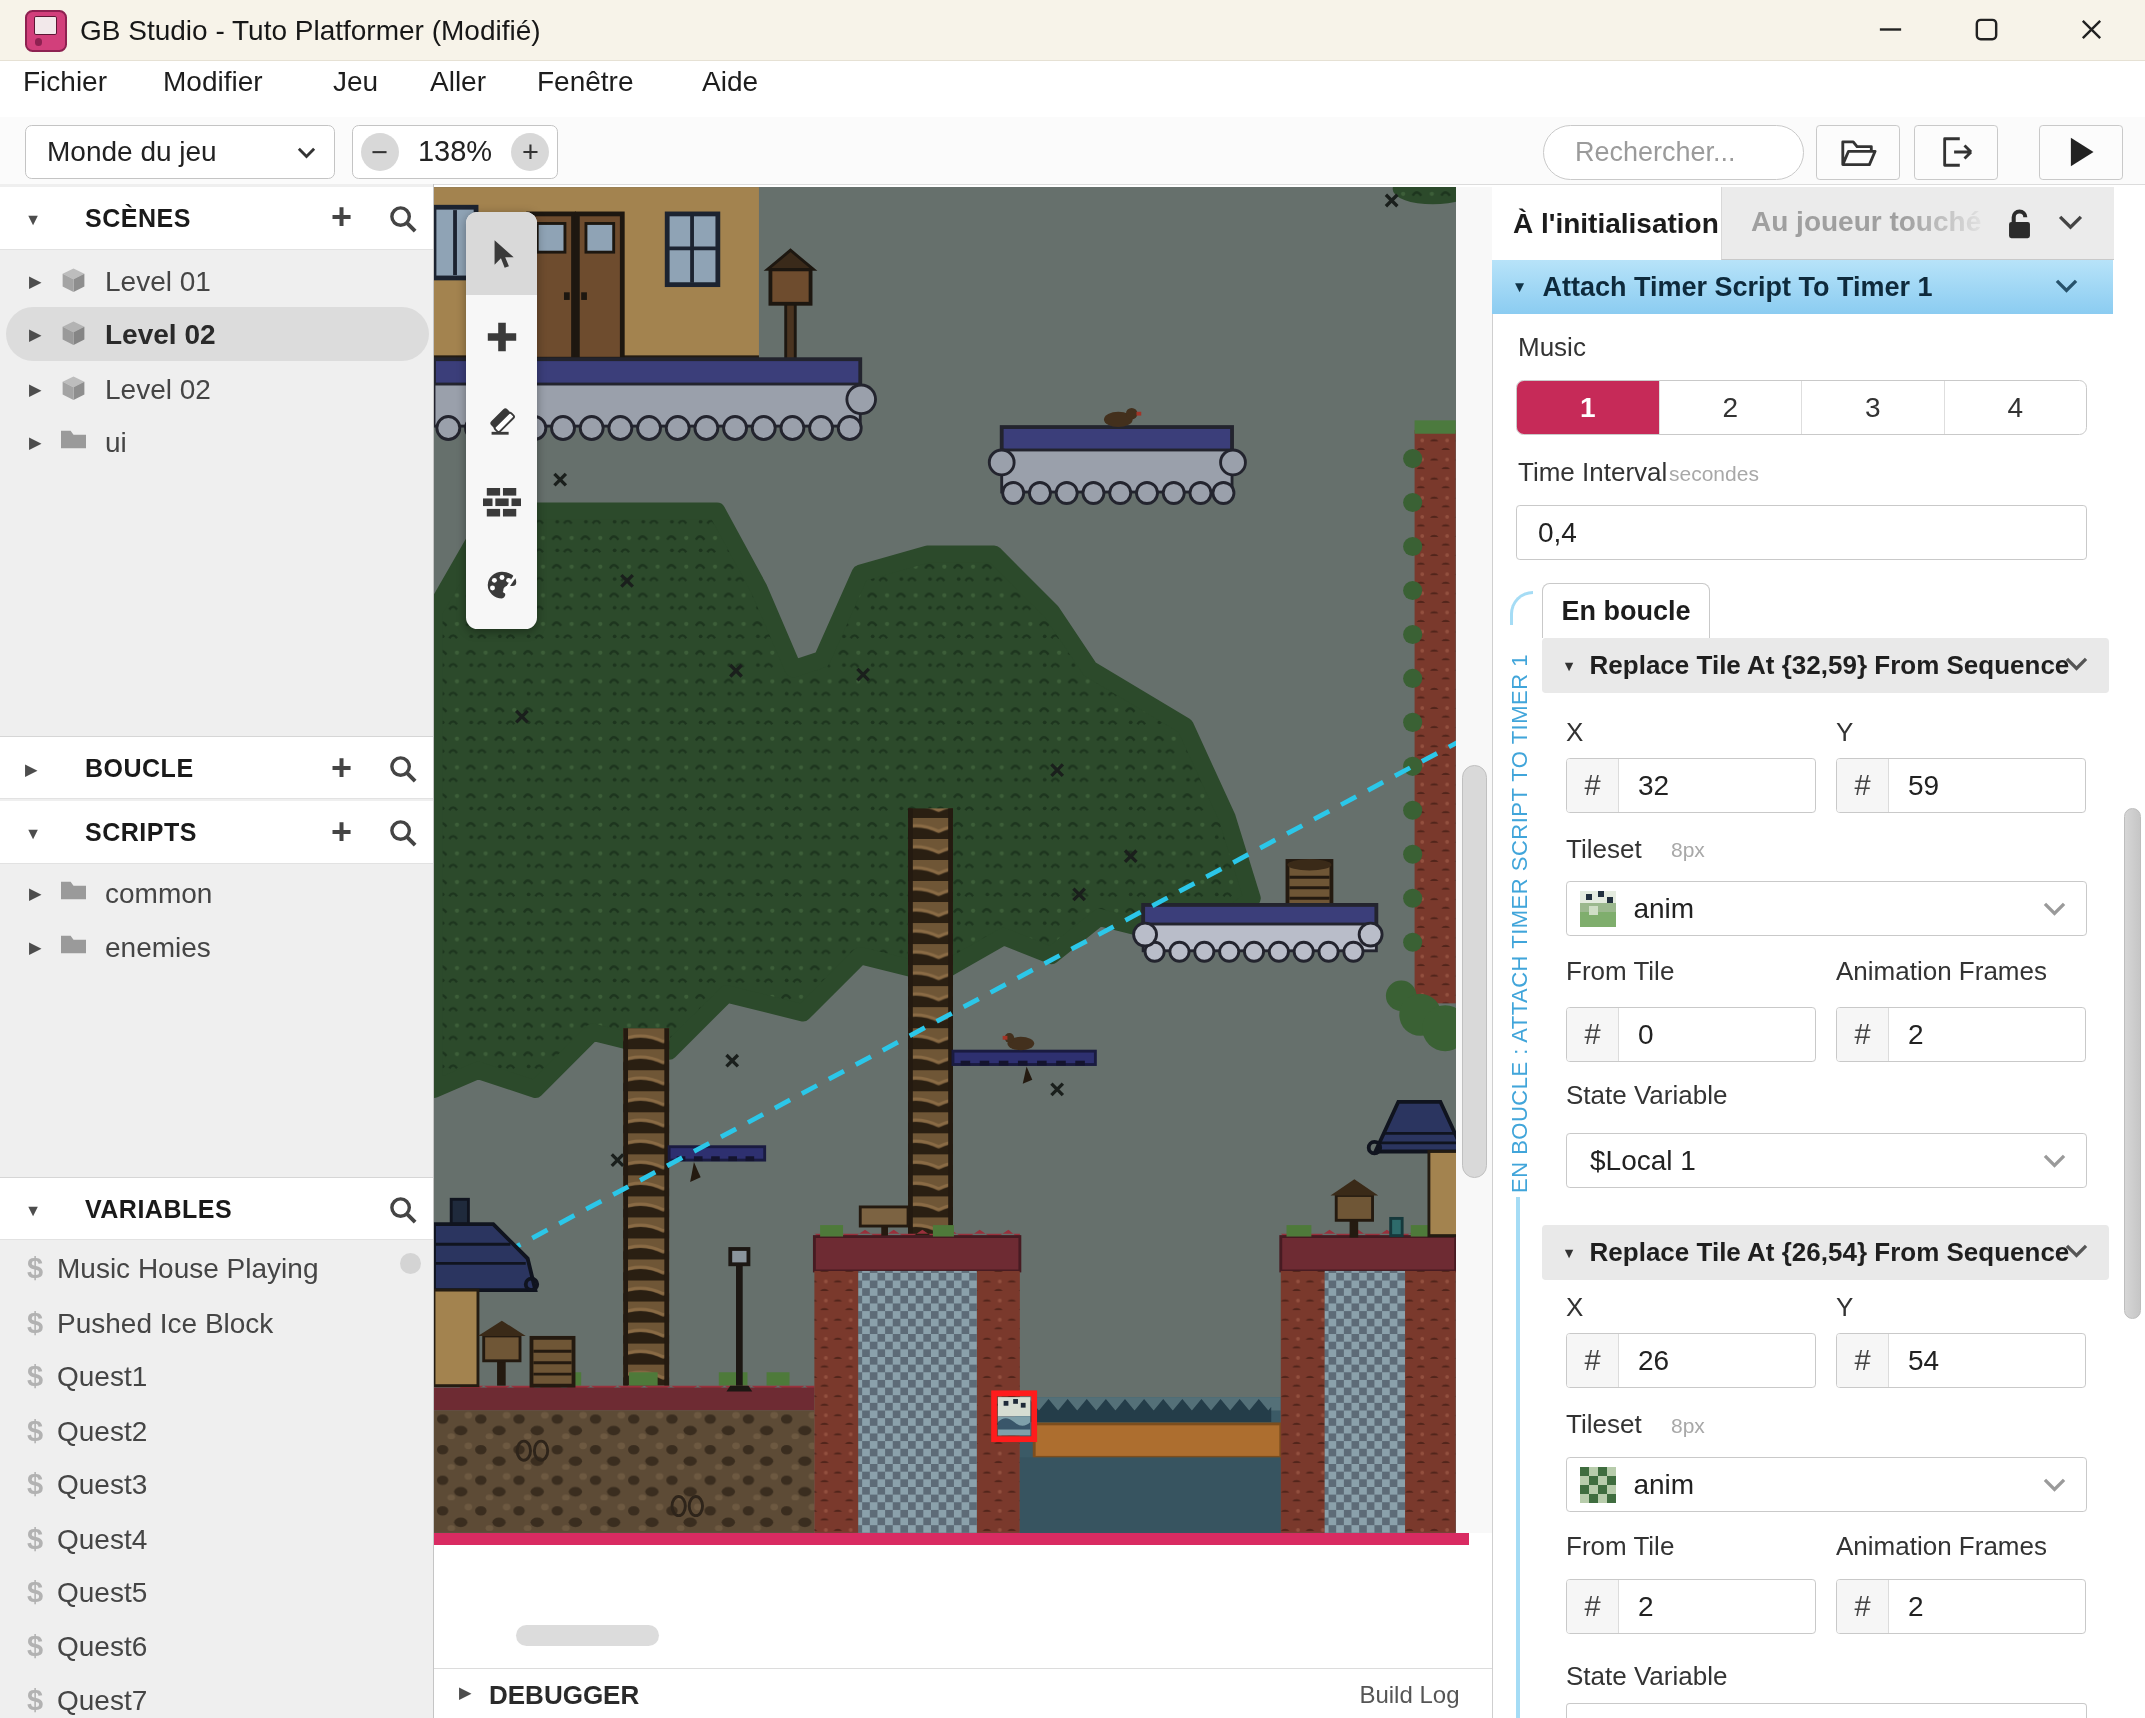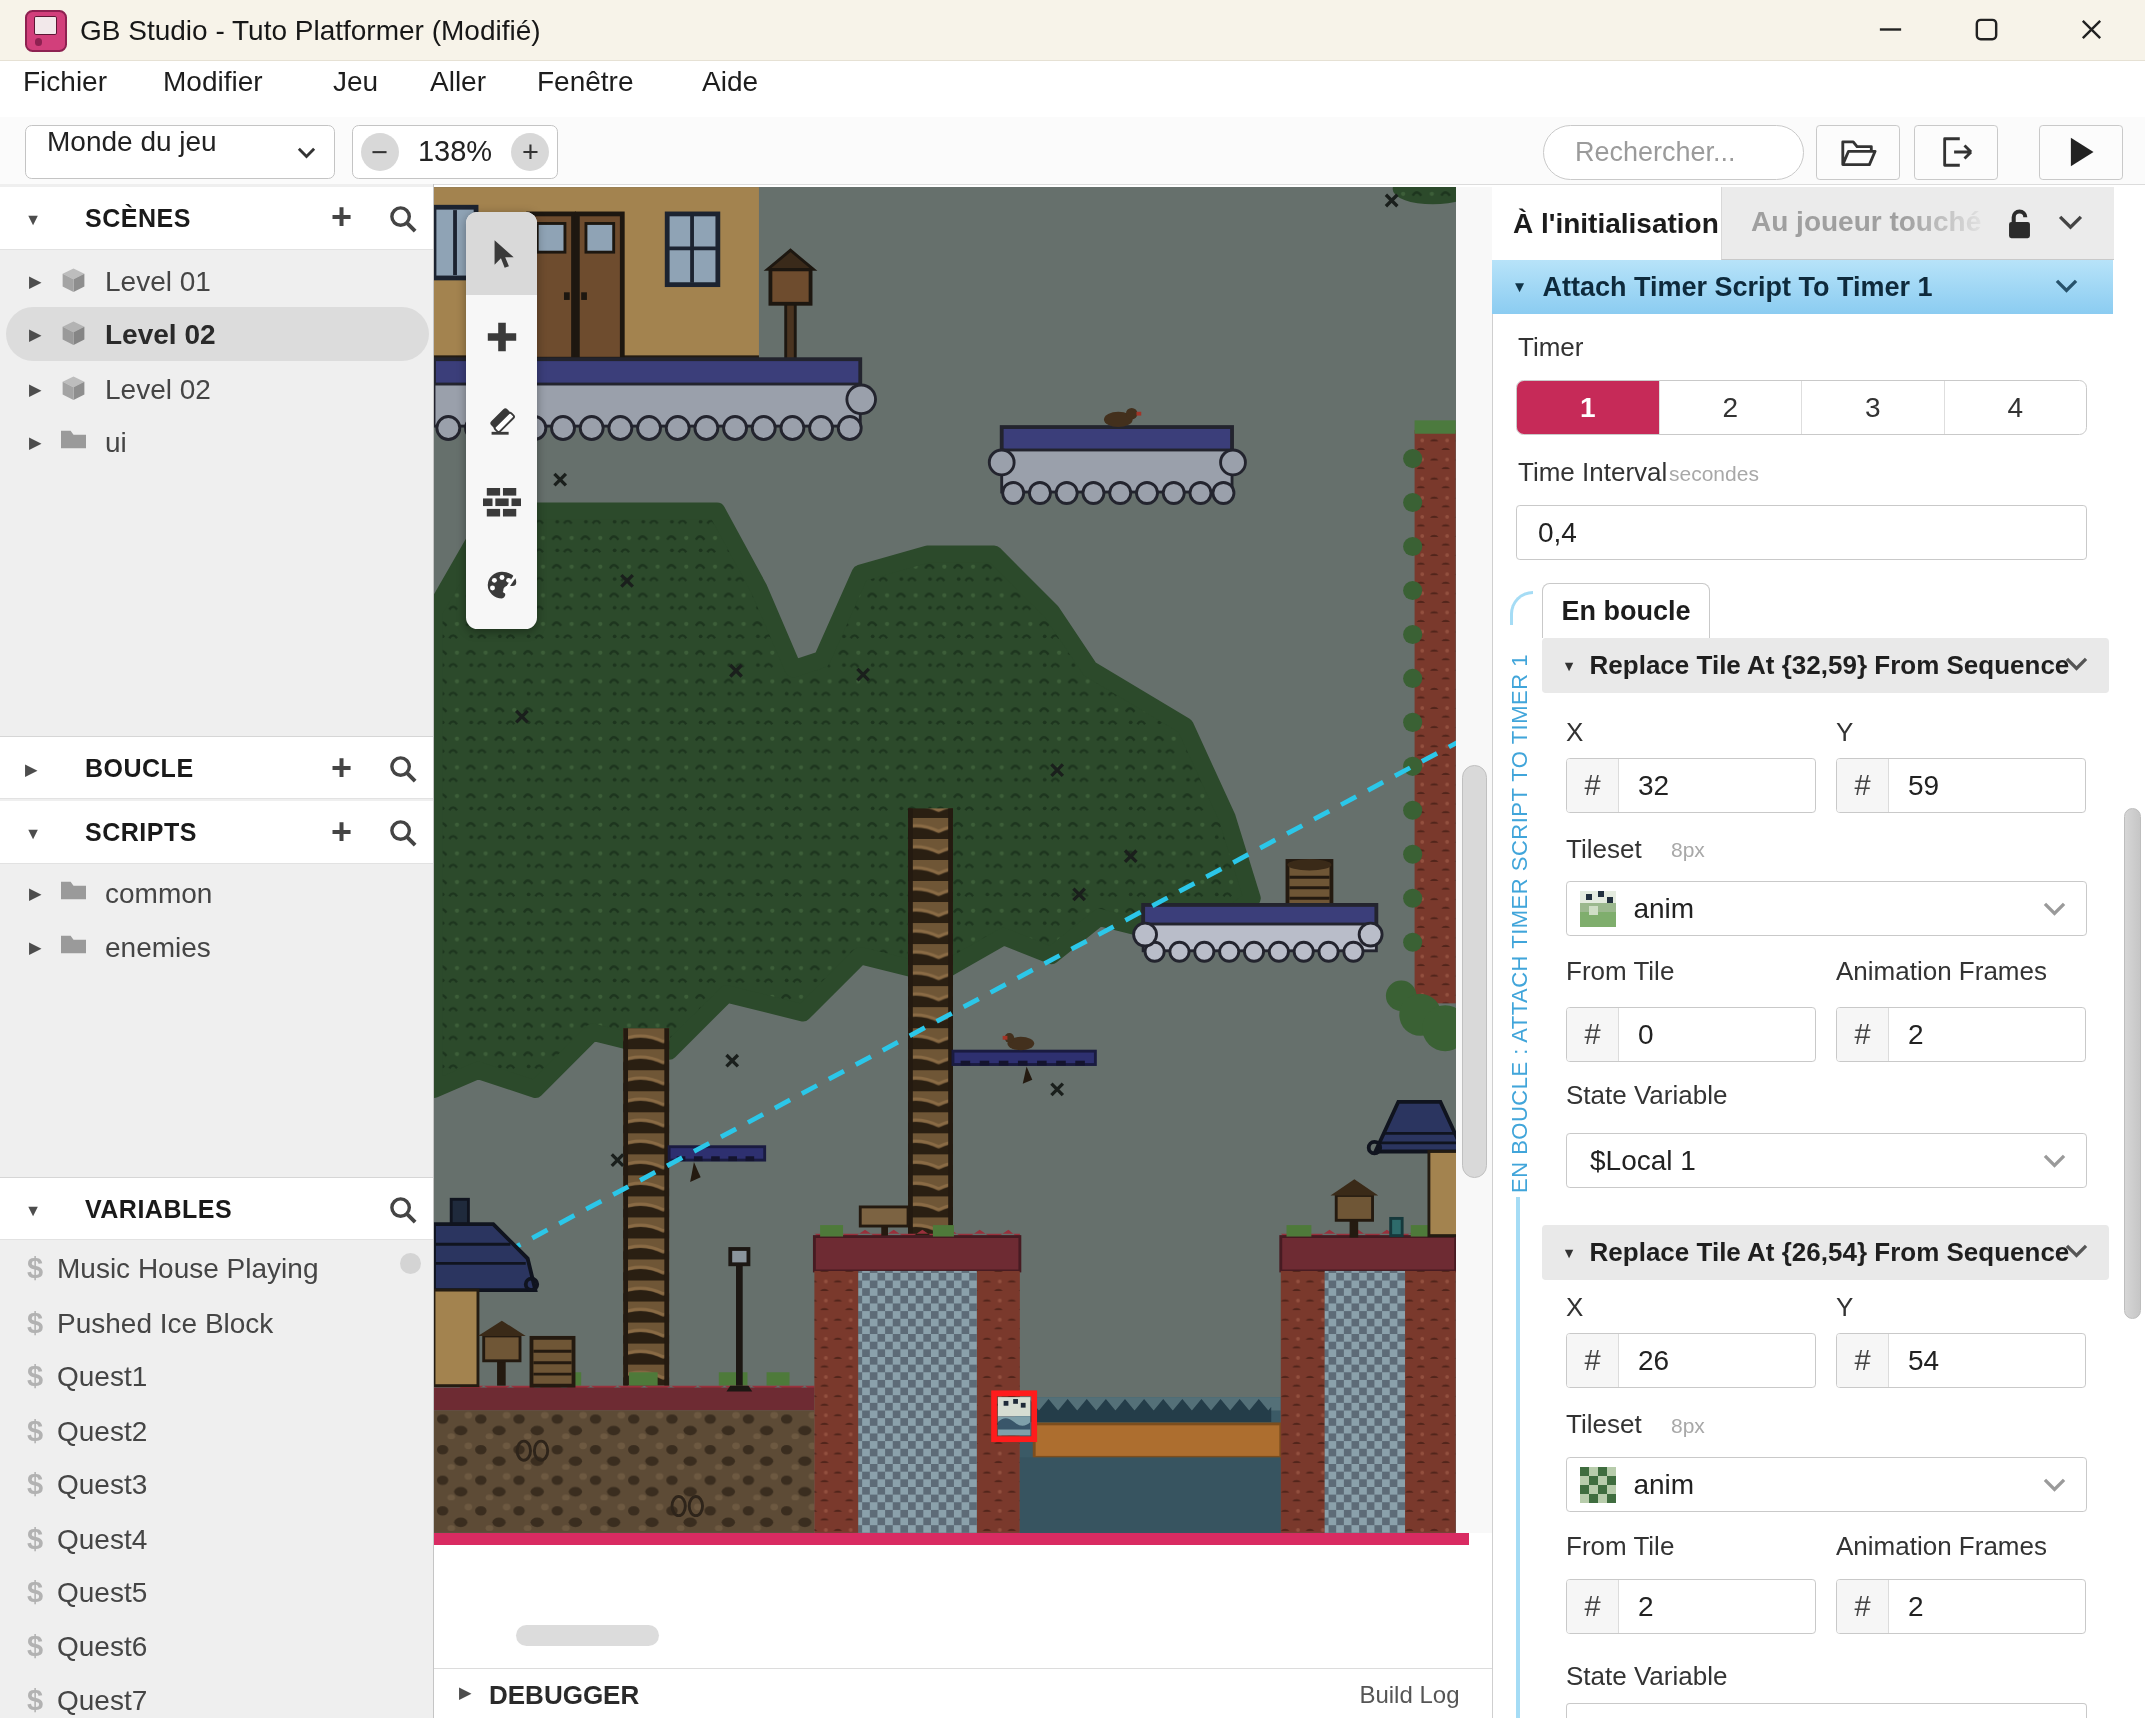--- a/index.html
+++ b/index.html
@@ -11,21 +11,21 @@
   
   .titlebar { position:absolute; left:0; top:0; width:2146px; height:61px; background:#f7f3e9; border-bottom:1px solid #e6e1d4; }
   .title-text { position:absolute; left:80px; top:15.3px; font-size:28px; color:#171717; }
   .gb-icon { position:absolute; left:25px; top:9.6px; width:42px; height:42px; background:#d23f7b; border:2.9px solid #8e2151; border-radius:7.6px; }
   .gb-icon:before { content:""; position:absolute; left:6.7px; top:4.8px; width:21px; height:17px; background:#f2e8ea; border:1.9px solid #5c1634; border-radius:1.9px; }
   .gb-icon:after { content:""; position:absolute; left:7.6px; bottom:3.8px; width:7.6px; height:7.6px; background:#8e2151; border-radius:50%; }
   .winbtn { position:absolute; top:3.8px; width:54px; height:52px; display:flex; align-items:center; justify-content:center; }
   .menubar { position:absolute; left:0; top:61px; width:2146px; height:55px; background:#ffffff; }
   .menu-item { position:absolute; top:5px; font-size:28px; color:#1d1d1d; }
   .toolbar { position:absolute; left:0; top:117px; width:2146px; height:68px; background:#fbfbfb; border-bottom:1px solid #dcdcdc; }
-  .tb-select { position:absolute; left:25px; top:7.6px; width:310px; height:54px; background:#fff; border:1.9px solid #c4c4c4; border-radius:6.7px; display:flex; }
+  .tb-select { position:absolute; left:25px; top:7.6px; width:310px; height:54px; background:#fff; border:1.9px solid #c4c4c4; border-radius:6.7px; display:flex; align-items:center; }
   .tb-select span { margin-left:21px; font-size:28px; color:#222; }
   .tb-zoom { position:absolute; left:352px; top:7.6px; width:206px; height:54px; background:#fff; border:1.9px solid #c4c4c4; border-radius:6.7px; display:flex; align-items:center; justify-content:space-between; padding:0 7.6px; }
   .zoom-circle { width:38px; height:38px; border-radius:50%; background:#d8d8d8; color:#333; font-size:29px; display:flex; align-items:center; justify-content:center; line-height:0; }
   .tb-search { position:absolute; left:1543px; top:7.6px; width:261px; height:55px; border:1.9px solid #c9c9c9; border-radius:29px; background:#fff; font-size:27px; color:#333; padding-left:31px; outline:none; font-family:"Liberation Sans",sans-serif; }
   .tb-search::placeholder { color:#9b9b9b; }
   .tb-btn { position:absolute; top:7.6px; width:84px; height:55px; background:#fcfcfc; border:1.9px solid #c9c9c9; border-radius:3.8px; display:flex; align-items:center; justify-content:center; }
 
   
   .sidebar { position:absolute; left:0; top:184px; width:434px; height:1534px; background:#efefef; border-right:1px solid #c5c5c5; }
   .sec-head { position:absolute; left:0; width:433px; background:#fff; border-bottom:1px solid #e2e2e2; }
@@ -681,21 +681,21 @@
   </div>
 
   <div class="blue-head">
     <span class="c">▼</span>
     <span class="t">Attach Timer Script To Timer 1</span>
     <svg style="position:absolute;right:34px;top:19px" width="25" height="15.3" viewBox="0 0 26 16">
         <path d="M3 2 13 12 23 2" fill="none" stroke="#27526b" stroke-width="3.5"></path>
       </svg>
   </div>
 
-  <span class="plabel" style="left:1518px;top:332px">Timer</span>
+  <span class="plabel" style="left:1518px;top:332px">Music</span>
   <div class="btn-group">
     <div class="btn-seg sel">1</div>
     <div class="btn-seg">2</div>
     <div class="btn-seg">3</div>
     <div class="btn-seg">4</div>
   </div>
 
   <span class="plabel" style="left:1518px;top:457px">Time Interval</span>
   <span class="psub" style="left:1669px;top:462px">secondes</span>
   <div class="txt-input">

